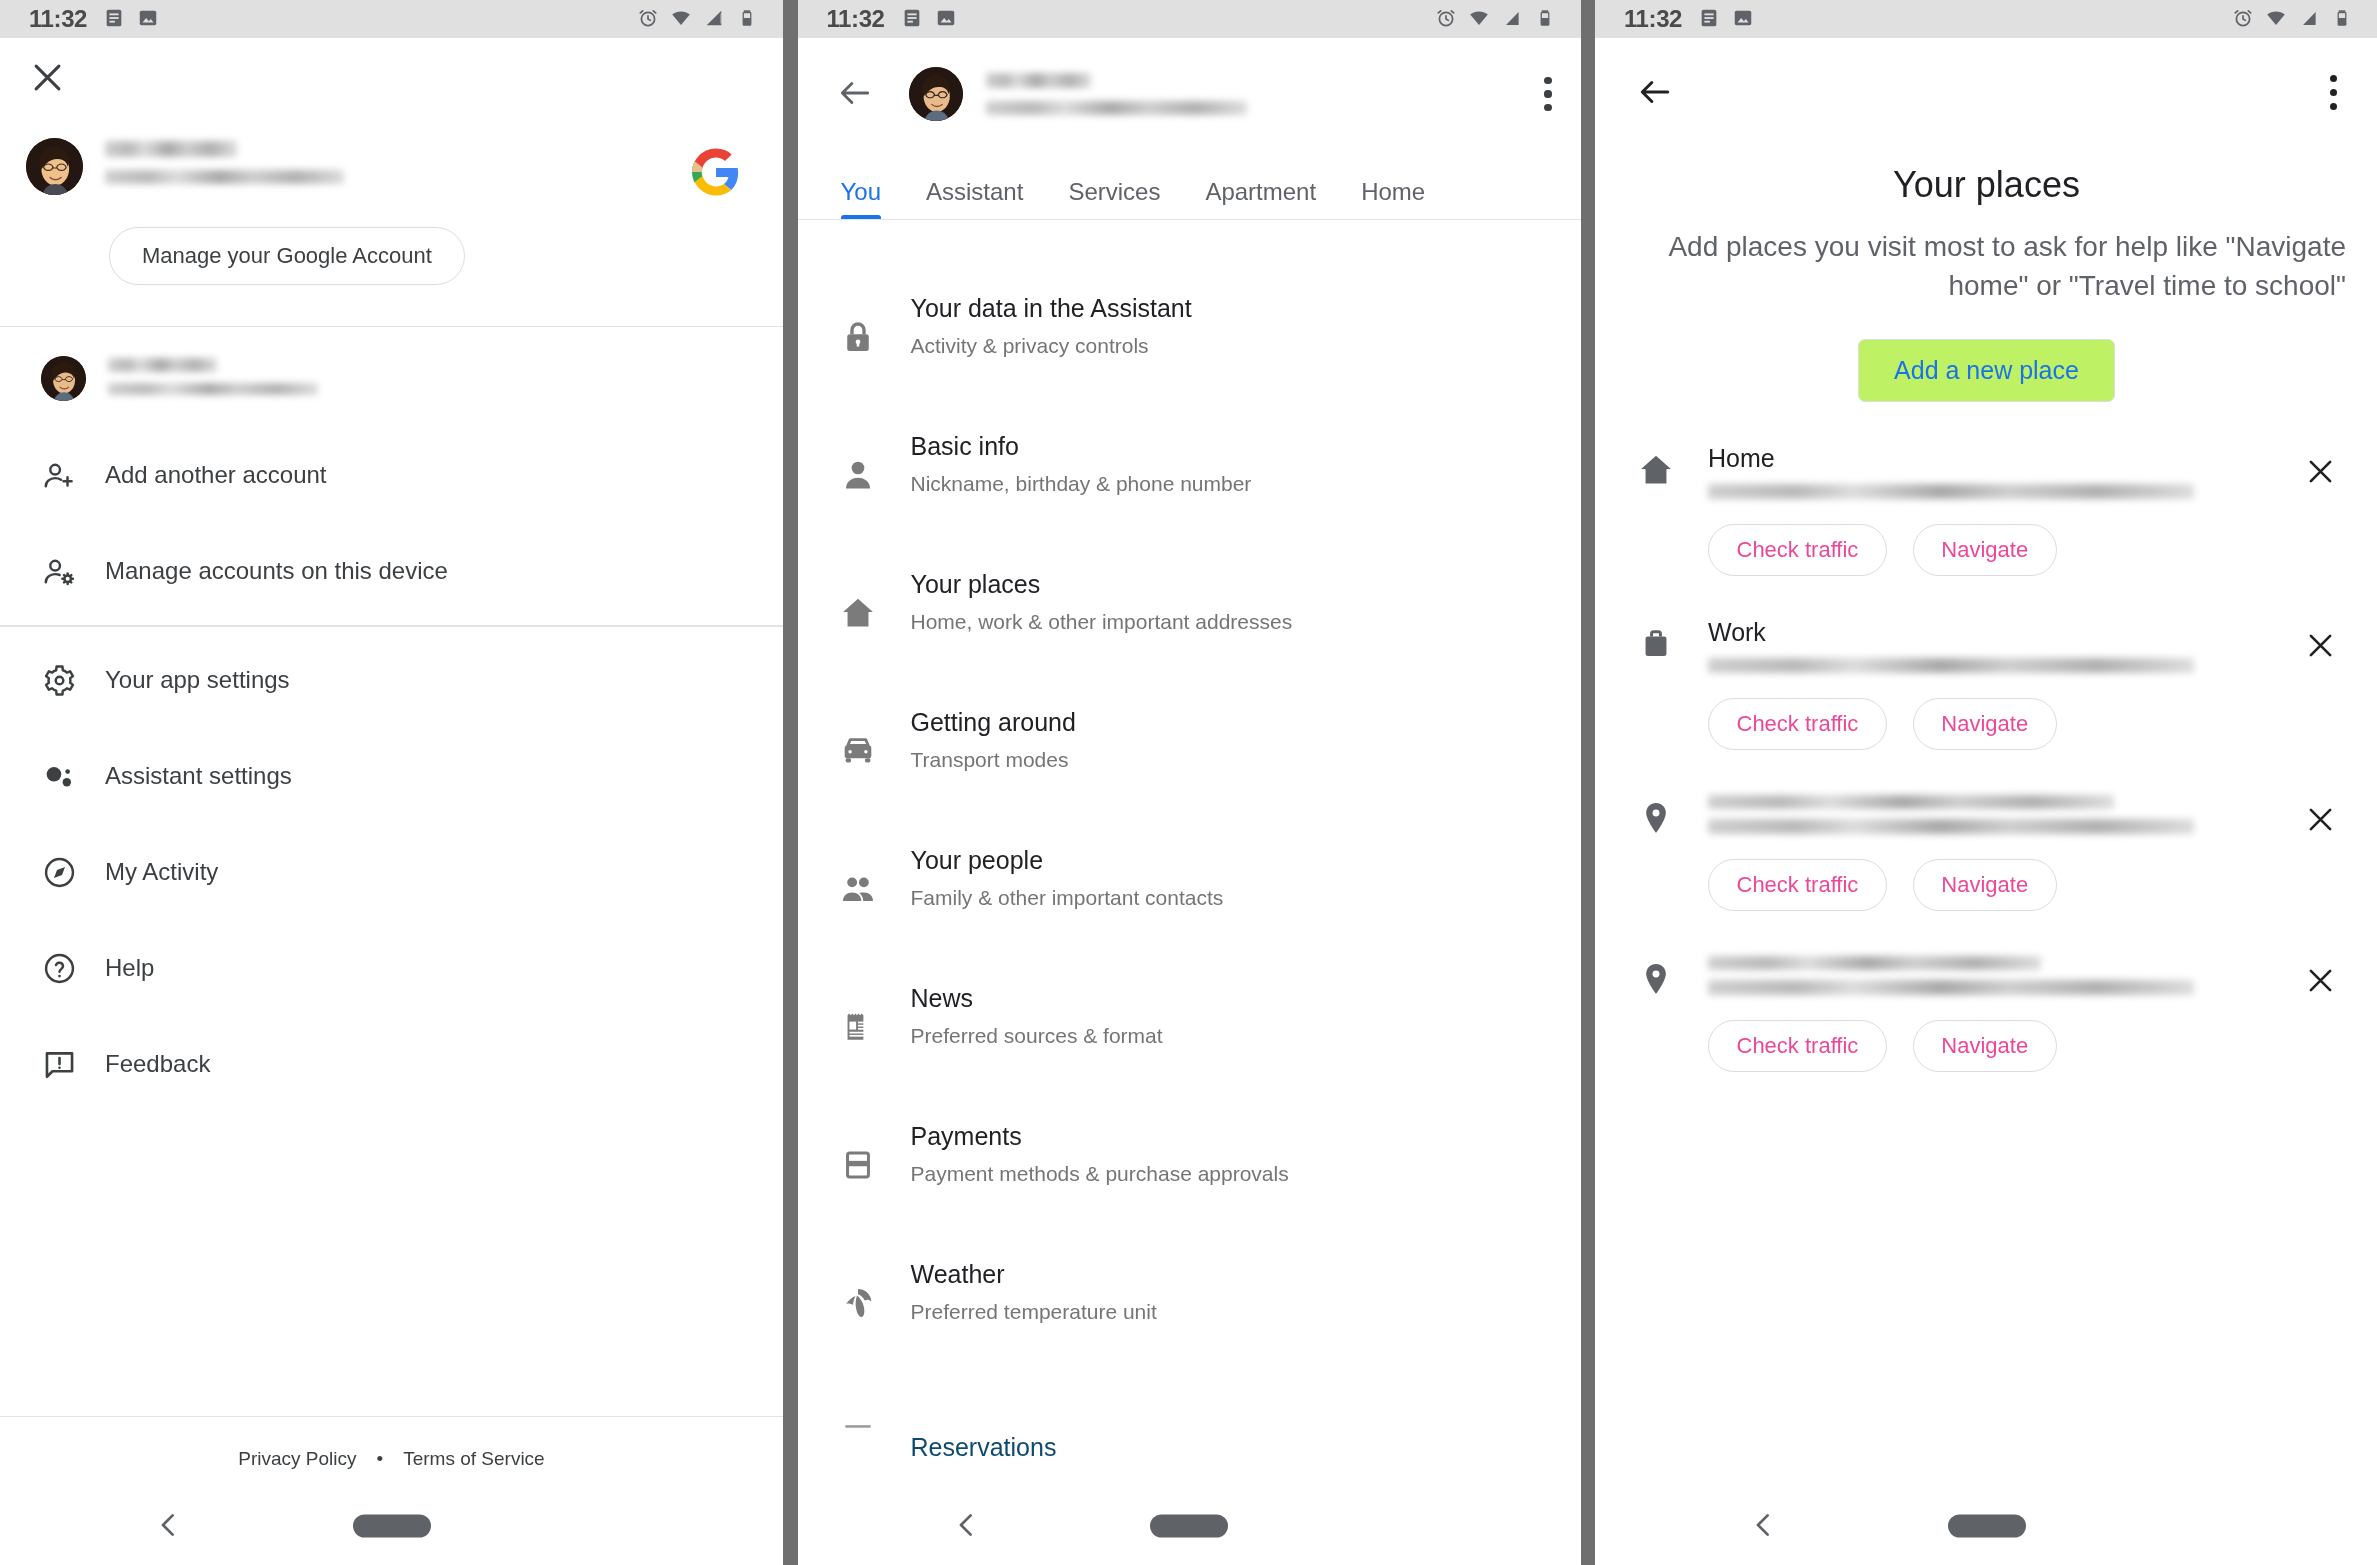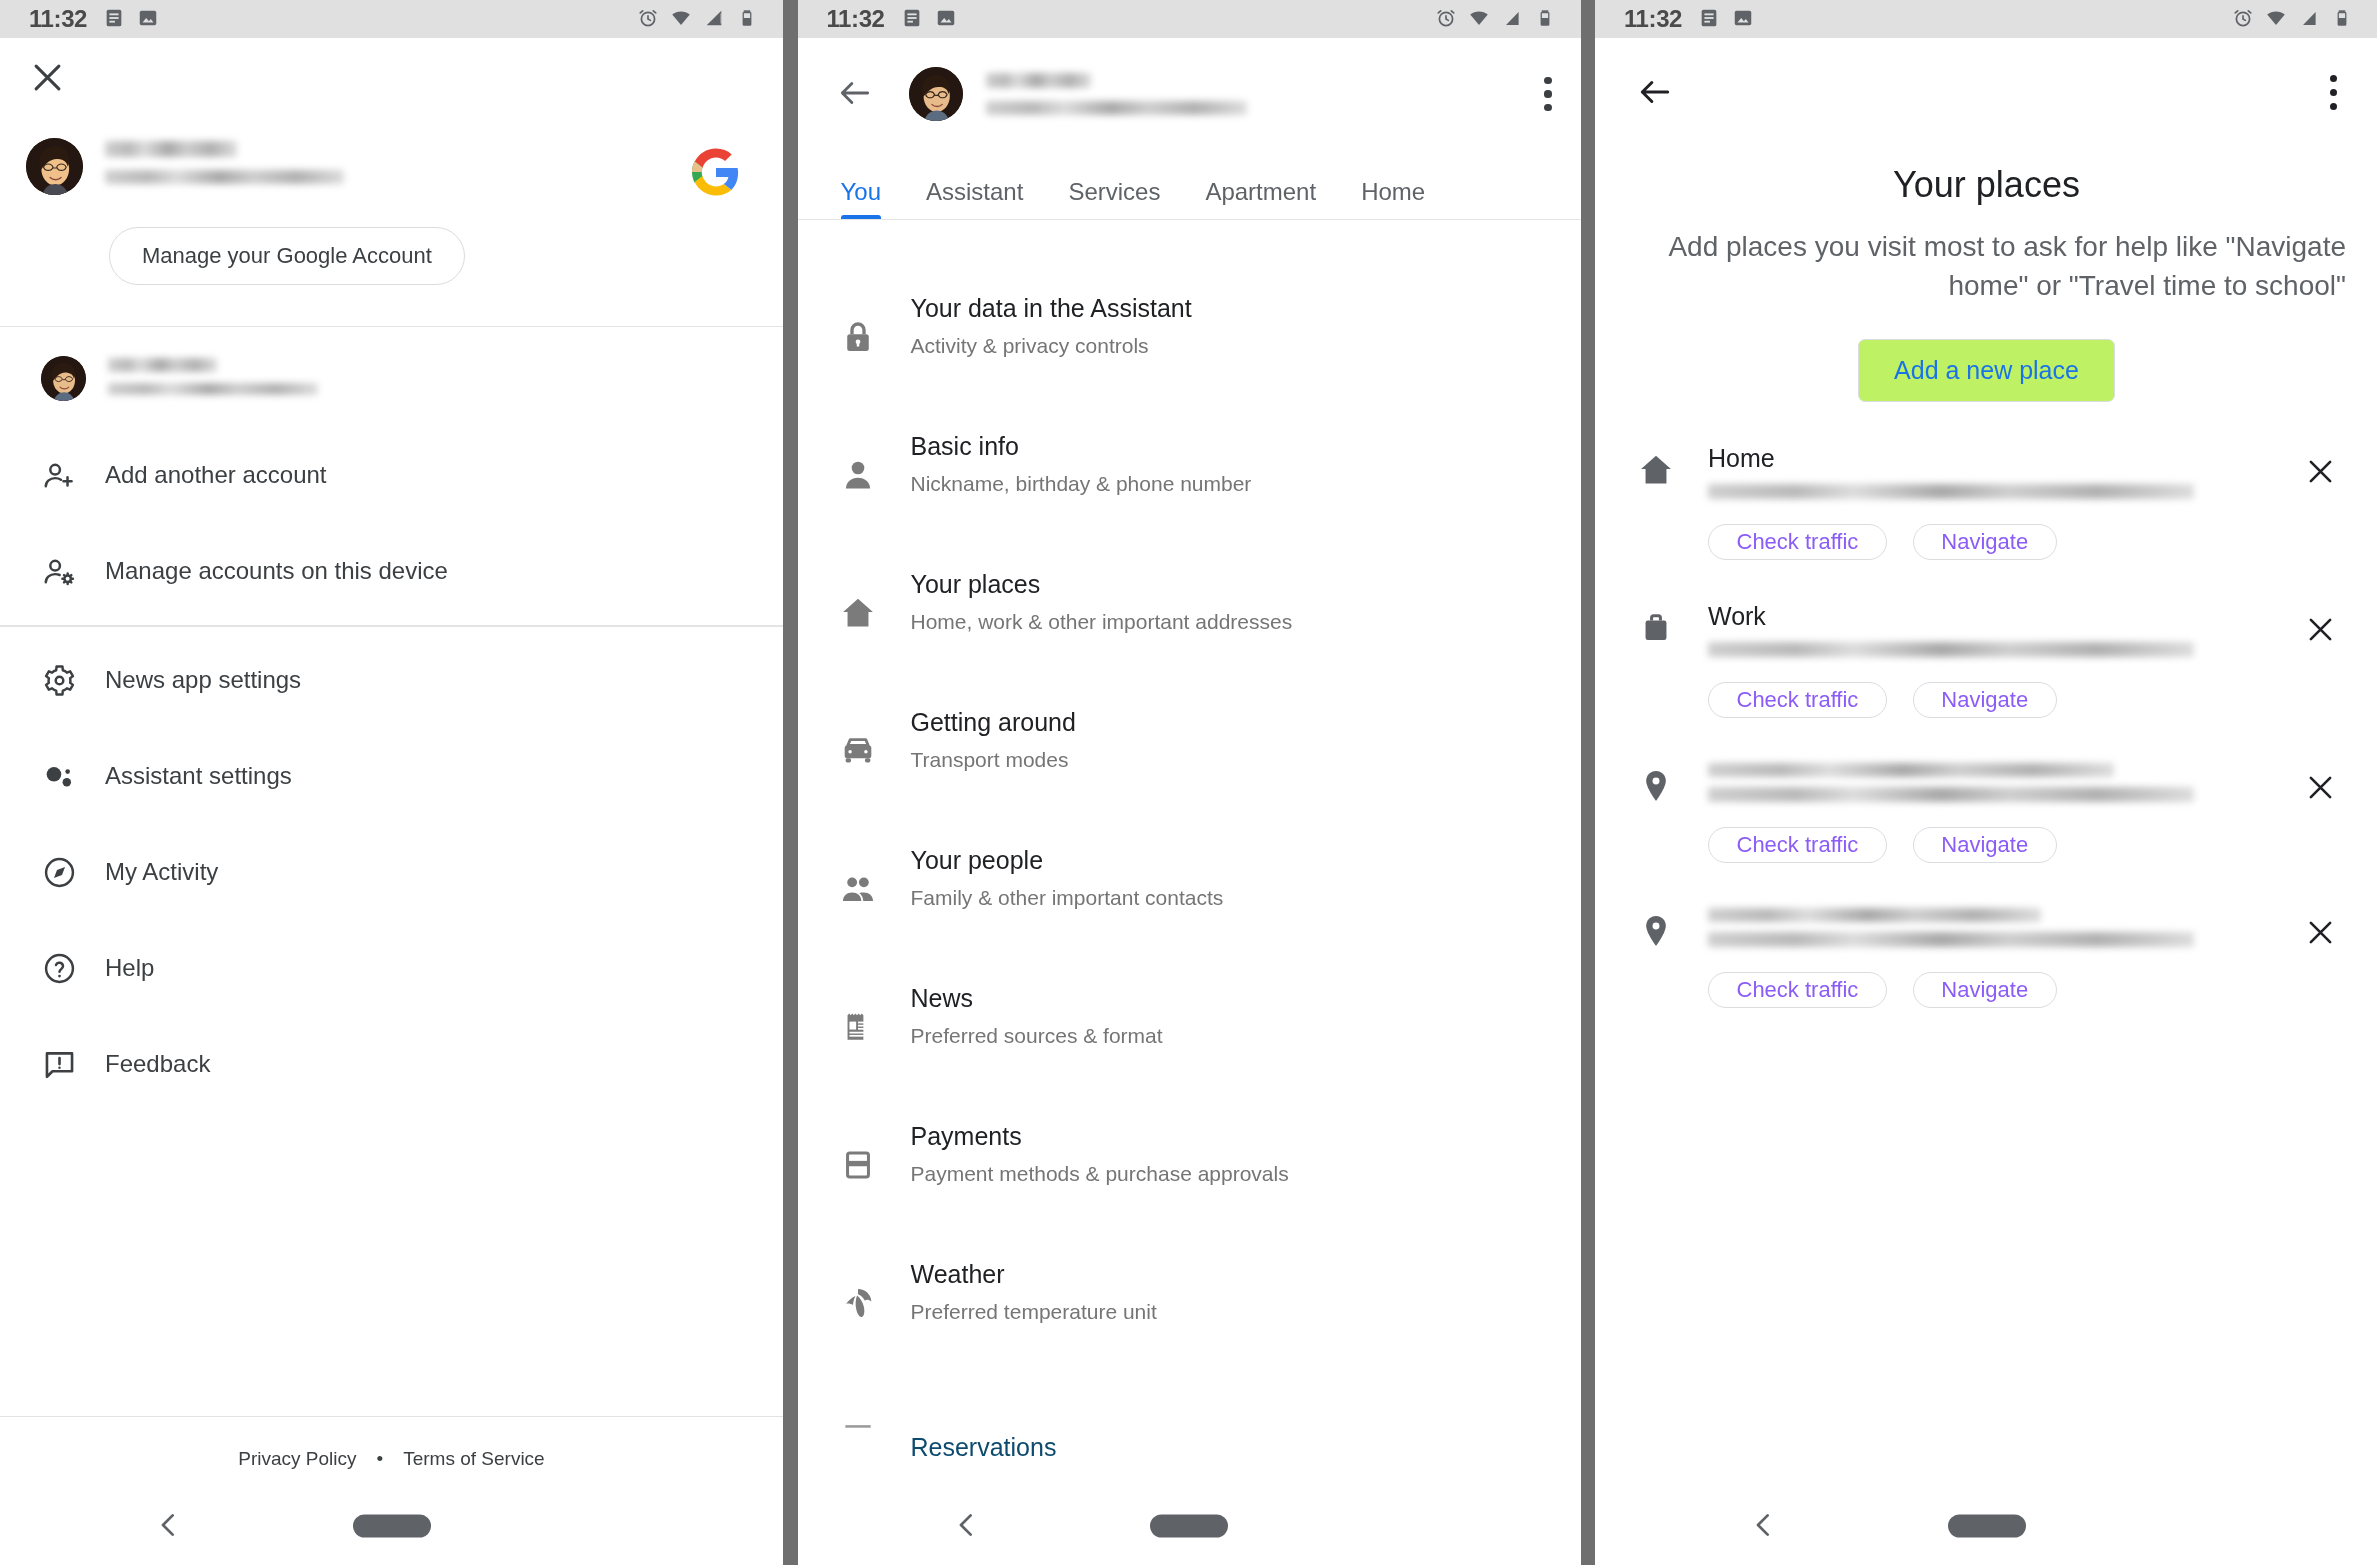--- a/index.html
+++ b/index.html
@@ -176,23 +176,23 @@
     padding: 0 41px 0 42px; margin-top: 42px;
   }
   .place-icon { width: 52px; flex: 0 0 auto; padding-top: 7.2px; }
   .place-body { flex: 1 1 auto; margin-left: 19px; }
   .place-name { font-size: 25px; color: #202124; }
   .blur-addr1 { height: 14.5px; width: 486px; margin-top: 11.6px; }
   .blur-addr2 { height: 14.5px; width: 486px; margin-top: 10px; }
   .place-actions { display: flex; gap: 26px; margin-top: 25px; }
   .chip {
     border: 1.1px solid #dadce0; border-radius: 26px;
-    height: 36px; padding: 0 27.5px;
+    height: 52px; padding: 0 27.5px;
     display: inline-flex; align-items: center;
-    font-size: 22px; color: #8b5cf6; background: #fff;
+    font-size: 22px; color: #ec4899; background: #fff;
     white-space: nowrap;
   }
   .place-x { flex: 0 0 auto; padding-top: 11.6px; margin-left: 10px; }
 </style>
 </head>
 <body>
 
 <div class="screens">
 
   <div class="panel panel--left">
@@ -331,21 +331,21 @@
 
     <div class="group-div"></div>
 
     <div class="menu-item">
       <span class="menu-icon">
         <svg width="35" height="35" viewBox="0 0 24 24" fill="none" stroke="#3c4043" stroke-width="1.7" stroke-linejoin="round">
           <circle cx="12" cy="12" r="2.6"></circle>
           <path d="M19.3 13.6a7.6 7.6 0 0 0 0-3.2l1.9-1.4-1.9-3.3-2.2.9a7.6 7.6 0 0 0-2.8-1.6L14 2.4h-4l-.3 2.6A7.6 7.6 0 0 0 6.9 6.6L4.7 5.7 2.8 9l1.9 1.4a7.6 7.6 0 0 0 0 3.2L2.8 15l1.9 3.3 2.2-.9a7.6 7.6 0 0 0 2.8 1.6l.3 2.6h4l.3-2.6a7.6 7.6 0 0 0 2.8-1.6l2.2.9 1.9-3.3z"></path>
         </svg>
       </span>
-      <span class="menu-label">News app settings</span>
+      <span class="menu-label">Your app settings</span>
     </div>
 
     <div class="menu-item">
       <span class="menu-icon">
         <svg width="35" height="35" viewBox="0 0 24 24">
           <circle cx="8.2" cy="10.5" r="5" fill="#3c4043"></circle>
           <circle cx="17" cy="16" r="2.9" fill="#3c4043"></circle>
           <circle cx="17.6" cy="8.6" r="1.6" fill="#3c4043"></circle>
         </svg>
       </span>

